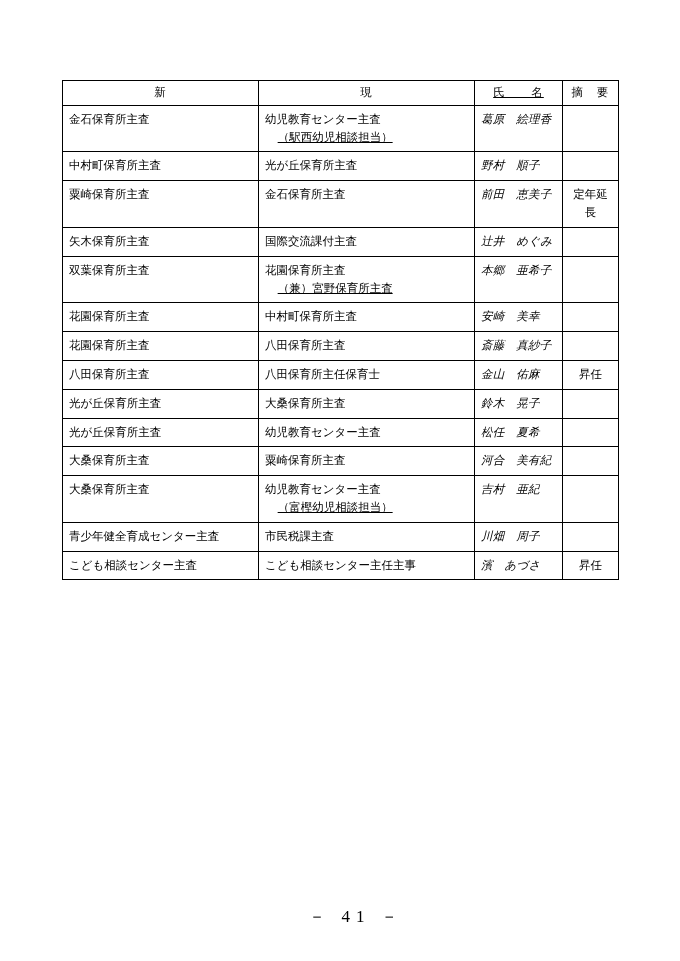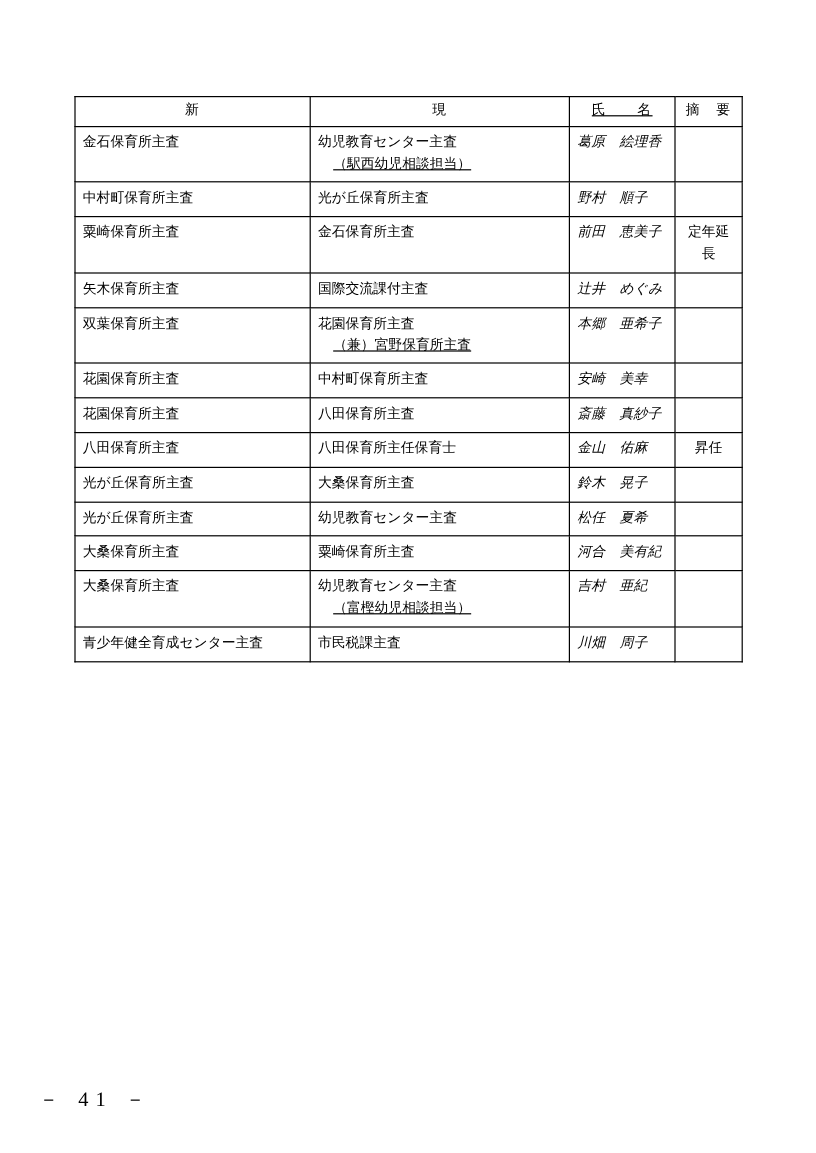--- a/index.html
+++ b/index.html
@@ -58,20 +58,21 @@
   .note-cell { text-align: center; }
   .hdr-new { letter-spacing: 0.2em; }
   .hdr-name { letter-spacing: 0.45em; text-decoration: underline; }
   .hdr-note { letter-spacing: 0.3em; font-family: Liberation Serif, serif; }
 
   .page-number {
     position: absolute;
     left: 0;
     right: 0;
     top: 905px;
+    text-align: center;
     font-size: 17px;
     letter-spacing: 0.35em;
     padding-left: 32px;
   }
 </style>
 </head>
 <body>
 
 <div class="page">
 
@@ -218,19 +219,29 @@
           <tr>
             <td class="cell-lines">
               <div>青少年健全育成センター主査</div>
             </td>
             <td class="cell-lines">
               <div>市民税課主査</div>
             </td>
             <td class="name-cell">川畑　周子</td>
             <td class="note-cell"></td>
           </tr>
+          <tr>
+            <td class="cell-lines">
+              <div>こども相談センター主査</div>
+            </td>
+            <td class="cell-lines">
+              <div>こども相談センター主任主事</div>
+            </td>
+            <td class="name-cell">濱　あづさ</td>
+            <td class="note-cell">昇任</td>
+          </tr>
         </tbody>
     </table>
   </div>
 
   <div class="page-number">－ 41 －</div>
 
 </div>
 
 </body></html>

